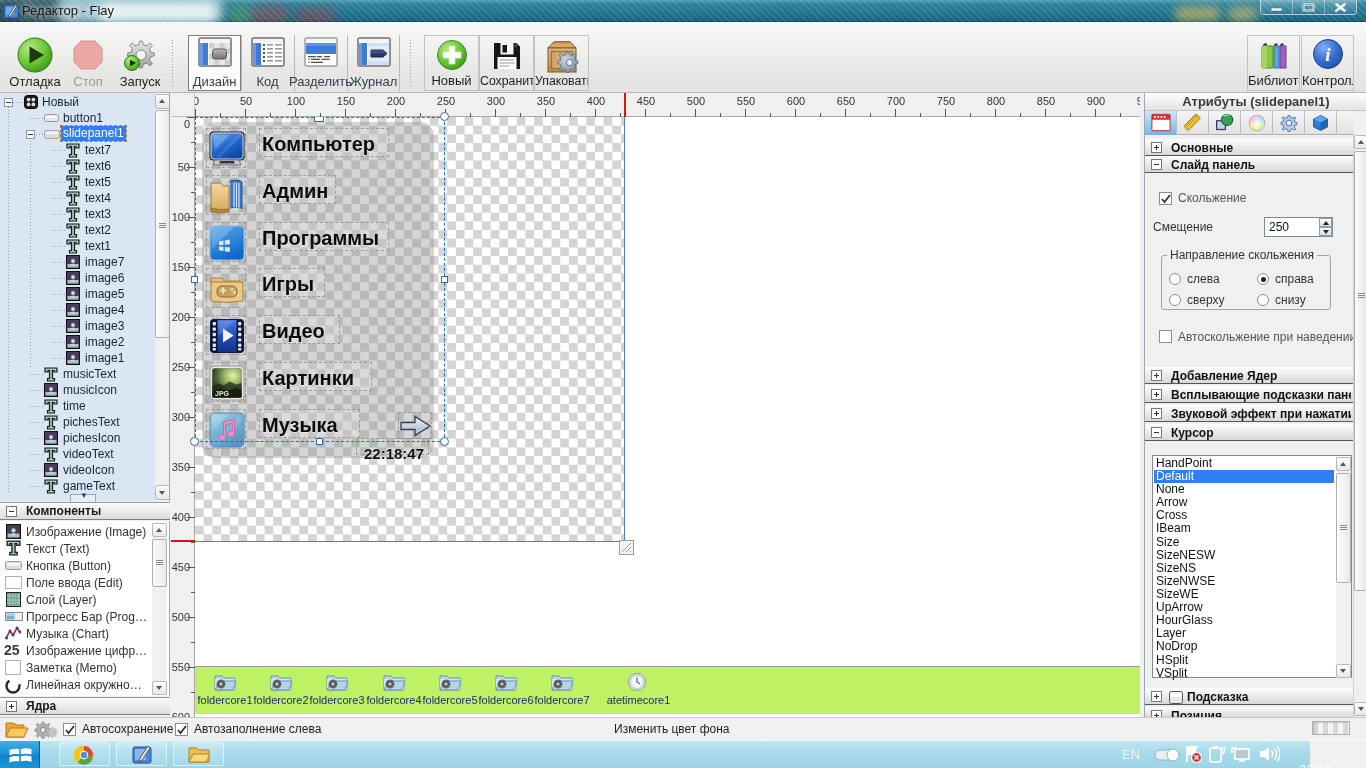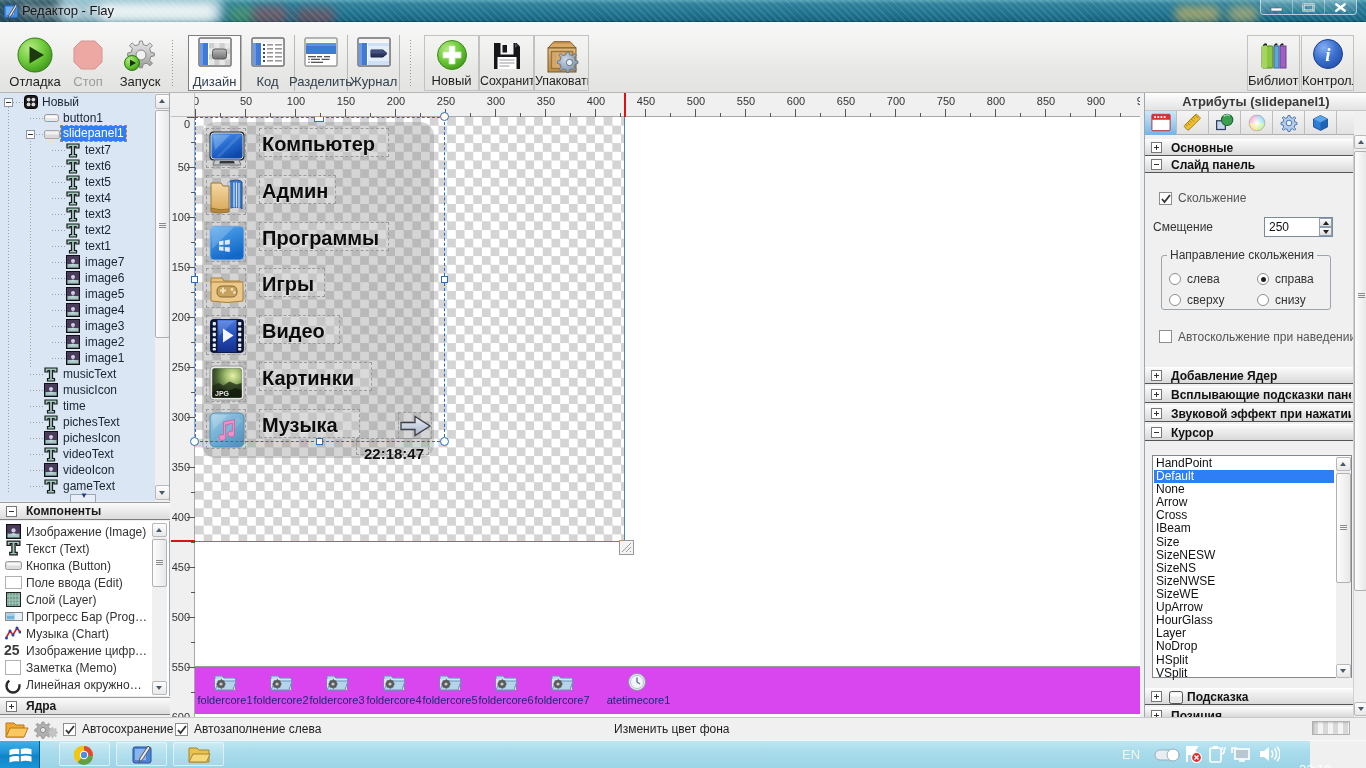--- a/index.html
+++ b/index.html
@@ -57,21 +57,21 @@
   background-size:17.4px 17.4px; background-position:0 0, 8.7px 8.7px;
   border-right:1px solid #4f7fbe; border-bottom:1px solid #4f7fbe; }
 #panel { position:absolute; left:7px; top:5px; width:232px; height:336px; background:rgba(138,138,138,0.36); border-radius:14px; }
 .mrow { position:absolute; left:0; height:38px; }
 .micon { position:absolute; left:13px; width:38px; height:38px; }
 .micon-box { position:absolute; left:11px; width:40px; height:40px; border:1px dashed #9a9a9a; }
 .mlabel { position:absolute; left:67px; top:3px; font-size:20px; font-weight:bold; color:#0c0c0c; text-shadow:0 1px 1px rgba(255,255,255,0.45); }
 .mlabel-box { position:absolute; left:64px; top:-2px; height:29px; border:1px dashed #9a9a9a; background:rgba(235,235,235,0.25); }
 .selb { position:absolute; border:1px dashed #1a6fd4; }
 .hnd { position:absolute; width:7px; height:7px; background:#fff; border:1px solid #2b6fb5; }
-#strip { position:absolute; left:24px; top:573px; width:945px; height:48px; background:#d946ef; border-top:1px solid #9a9a9a; }
+#strip { position:absolute; left:24px; top:573px; width:945px; height:48px; background:#bef264; border-top:1px solid #9a9a9a; }
 .fc { position:absolute; top:27px; font-size:11px; color:#1c2c6e; }
 
 
 #rpanel { left:1144px; top:93px; width:222px; height:624px; background:#f0f0f0; border-left:1px solid #9aa7b5; font-size:12px; color:#222; }
 #rphead { position:absolute; left:0; top:0; width:222px; height:18px; background:linear-gradient(180deg,#fefefe,#e3e3e3); border-bottom:1px solid #c5c5c5; font-weight:bold; font-size:13px; color:#3a3a3a; text-align:center; line-height:17px; }
 #rtabs { position:absolute; left:0; top:18px; width:209px; height:24px; background:linear-gradient(180deg,#f4f4f4,#e2e2e2); border-bottom:1px solid #b0b0b0; }
 .rtab { position:absolute; top:0; width:32px; height:24px; border-right:1px solid #bdbdbd; }
 .rtab.sel { background:linear-gradient(180deg,#cde6f7 0%,#9fcdf0 55%,#74b3e4 100%); }
 .sechead { position:absolute; left:0; width:209px; height:17px; background:linear-gradient(180deg,#fafafa,#d9d9d9); border-top:1px solid #fff; border-bottom:1px solid #555; font-weight:bold; font-size:12px; color:#111; line-height:16px; }
 .pm { position:absolute; left:6px; top:3px; width:11px; height:11px; background:#fff; border:1px solid #777; }

